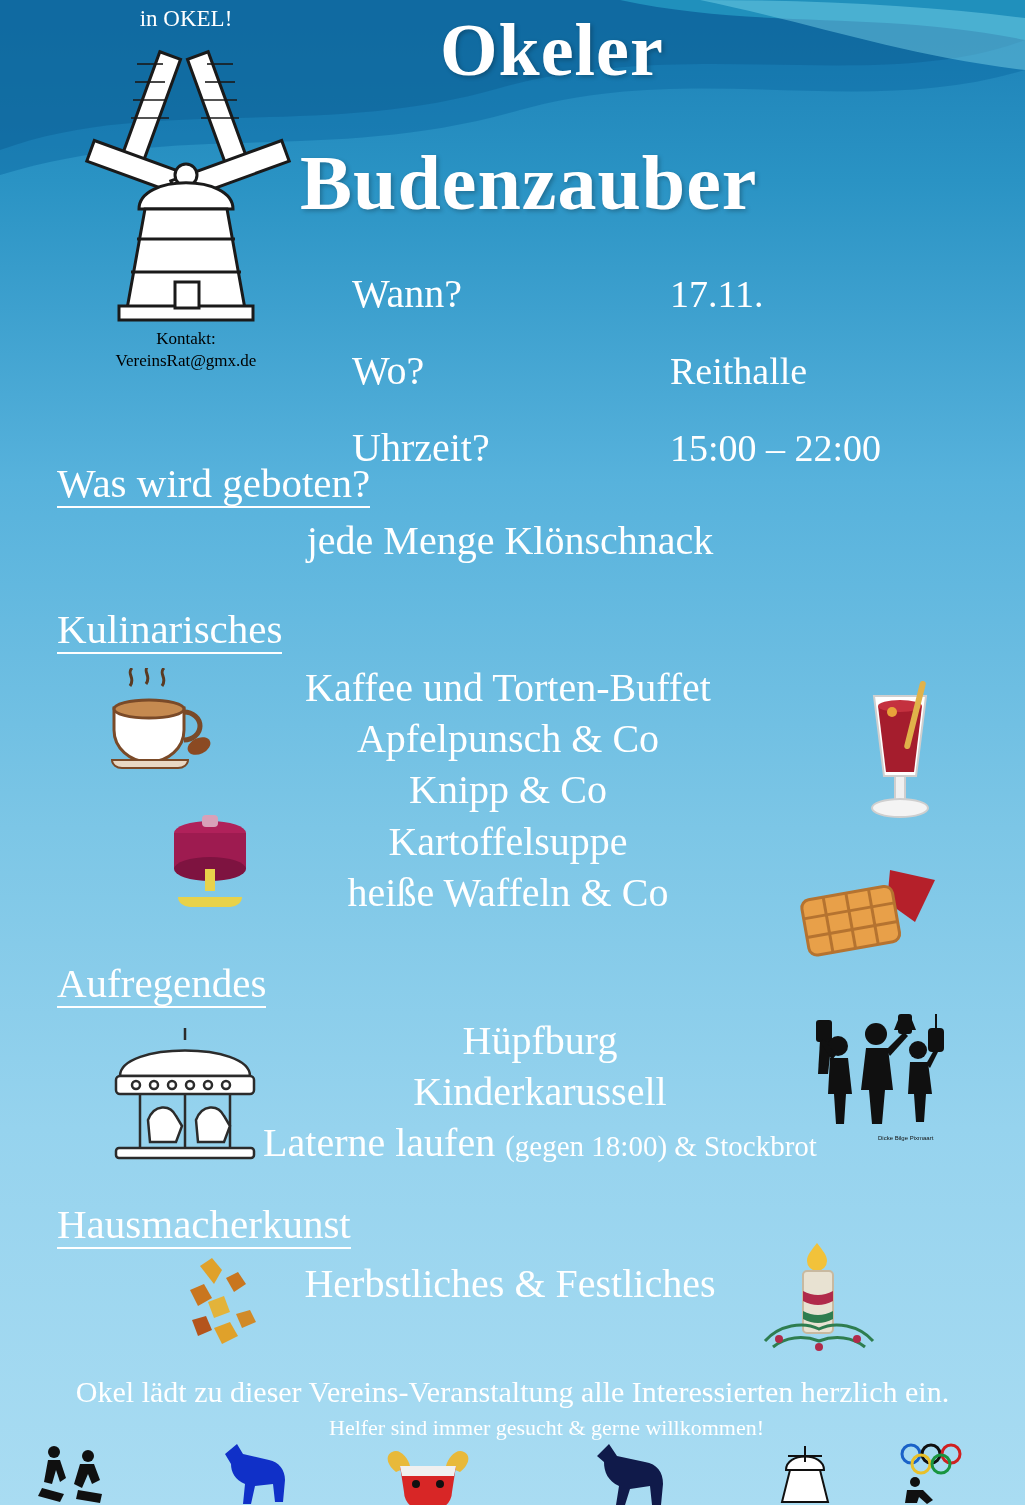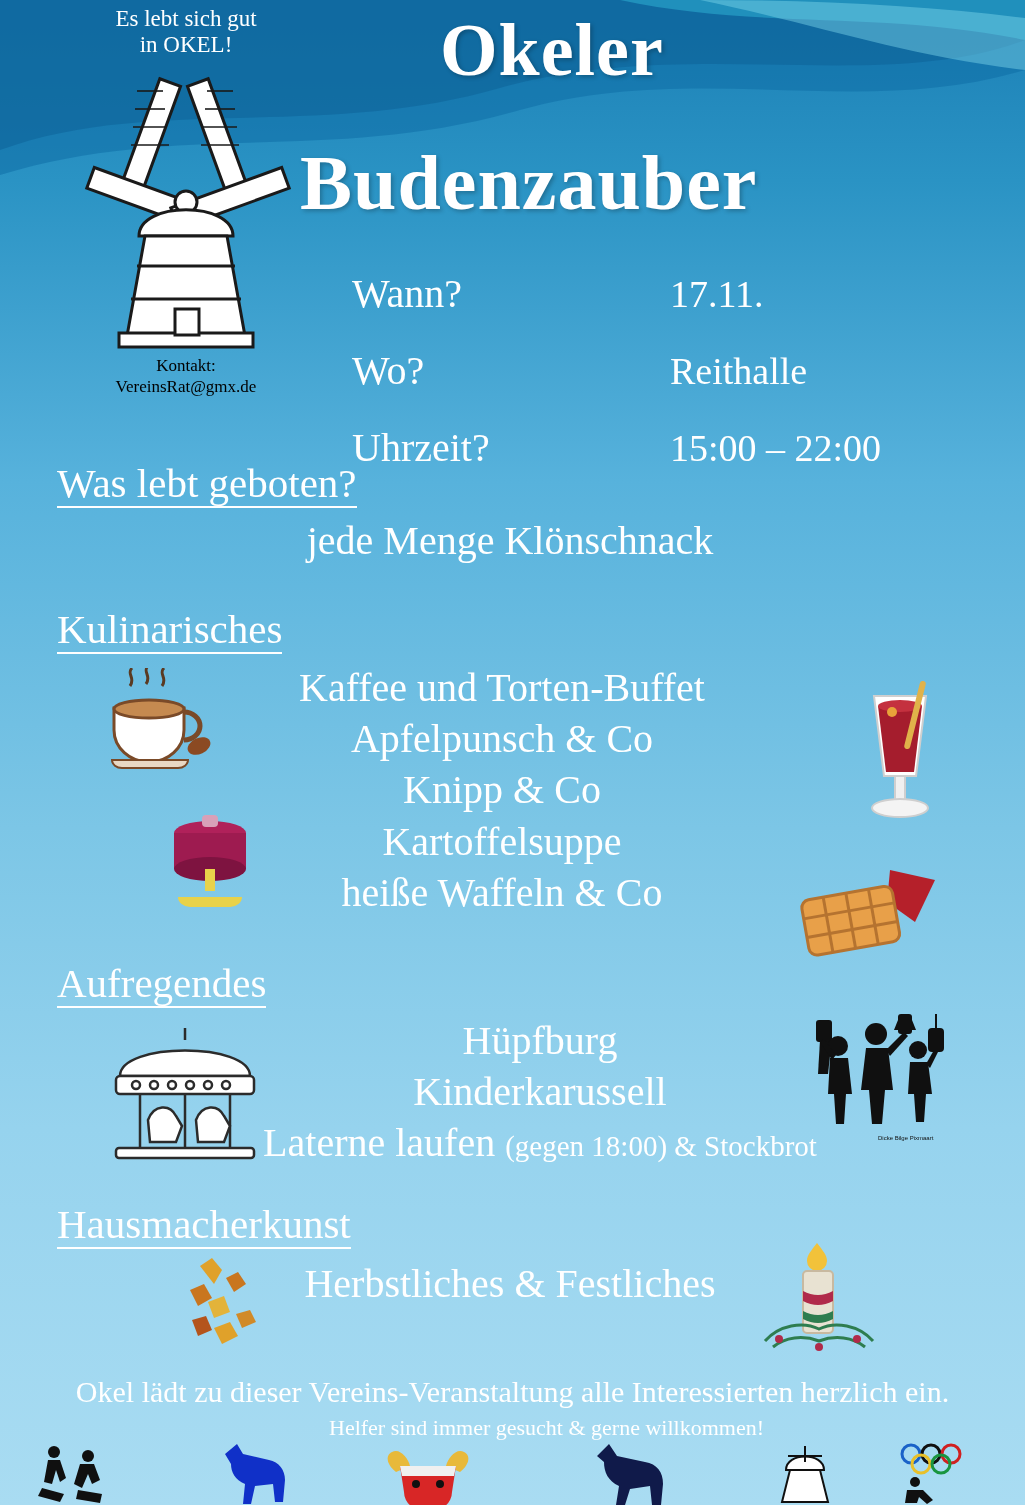--- a/index.html
+++ b/index.html
@@ -37,21 +37,21 @@
     position:absolute;font-size:41px;
     border-bottom:2px solid #ffffff;padding-bottom:1px;line-height:1.05;
   }
   .lines{position:absolute;text-align:center;}
   .lines div{font-size:40px;line-height:1.28;white-space:nowrap;}
 
   #h-geboten{left:57px;top:462px;}
   #l-geboten{left:120px;top:515px;width:780px;}
 
   #h-kulinarisches{left:57px;top:608px;}
-  #l-kulinarisches{left:112px;top:662px;width:780px;}
+  #l-kulinarisches{left:118px;top:662px;width:780px;}
 
   #h-aufregendes{left:57px;top:962px;}
   #l-aufregendes{left:120px;top:1015px;width:840px;}
   #l-aufregendes .small{font-size:29px;}
 
   #h-hausmacher{left:57px;top:1203px;}
   #l-hausmacher{left:120px;top:1258px;width:780px;}
 
   .footer1{position:absolute;left:0;top:1375px;width:1025px;text-align:center;font-size:30px;}
   .footer2{position:absolute;left:0;top:1415px;width:1025px;text-align:center;font-size:22px;padding-left:34px;}
@@ -67,21 +67,20 @@
 
   <svg class="wave" viewBox="0 0 1025 260" preserveAspectRatio="none">
     <path d="M0,0 L1025,0 L1025,70 C860,120 700,60 520,110 C330,165 180,120 0,175 Z" fill="#0f6ea6" opacity="0.55"></path>
     <path d="M0,0 L1025,0 L1025,40 C880,95 690,35 500,88 C320,140 150,95 0,150 Z" fill="#0b5e92" opacity="0.45"></path>
     <path d="M620,0 C760,30 880,10 1025,40 L1025,0 Z" fill="#2fb5d8" opacity="0.5"></path>
     <path d="M700,0 C820,25 900,55 1025,70 L1025,18 C930,6 820,0 700,0 Z" fill="#7fd7ea" opacity="0.45"></path>
   </svg>
 
   <div class="logo-block">
     <div class="slogan">
-      <div>Es lebt sich gut</div>
       <div>in OKEL!</div>
     </div>
 
     <svg class="mill" viewBox="0 0 215 300">
       <g stroke="#1a1a1a" stroke-width="3" fill="#ffffff">
 
         <g>
           <rect x="60" y="18" width="22" height="118" transform="rotate(20 71 77)"></rect>
           <rect x="128" y="18" width="22" height="118" transform="rotate(-20 139 77)"></rect>
           <rect x="8" y="126" width="118" height="22" transform="rotate(20 67 137)"></rect>
@@ -126,21 +125,21 @@
     <div class="facts-row">
       <div class="facts-q">Wo?</div>
       <div class="facts-a">Reithalle</div>
     </div>
     <div class="facts-row">
       <div class="facts-q">Uhrzeit?</div>
       <div class="facts-a">15:00 – 22:00</div>
     </div>
   </div>
 
-  <div class="sec-head" id="h-geboten">Was lebt geboten?</div>
+  <div class="sec-head" id="h-geboten">Was wird geboten?</div>
   <div class="lines" id="l-geboten">
     <div>jede Menge Klönschnack</div>
   </div>
 
   <div class="sec-head" id="h-kulinarisches">Kulinarisches</div>
   <div class="lines" id="l-kulinarisches">
     <div>Kaffee und Torten-Buffet</div>
     <div>Apfelpunsch &amp; Co</div>
     <div>Knipp &amp; Co</div>
     <div>Kartoffelsuppe</div>

